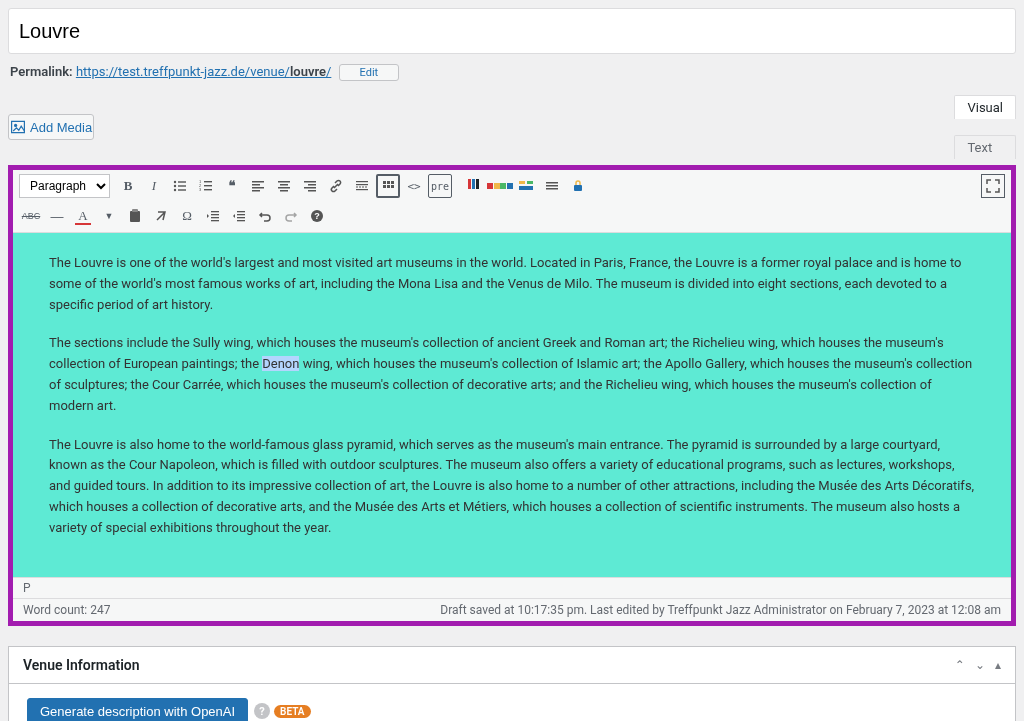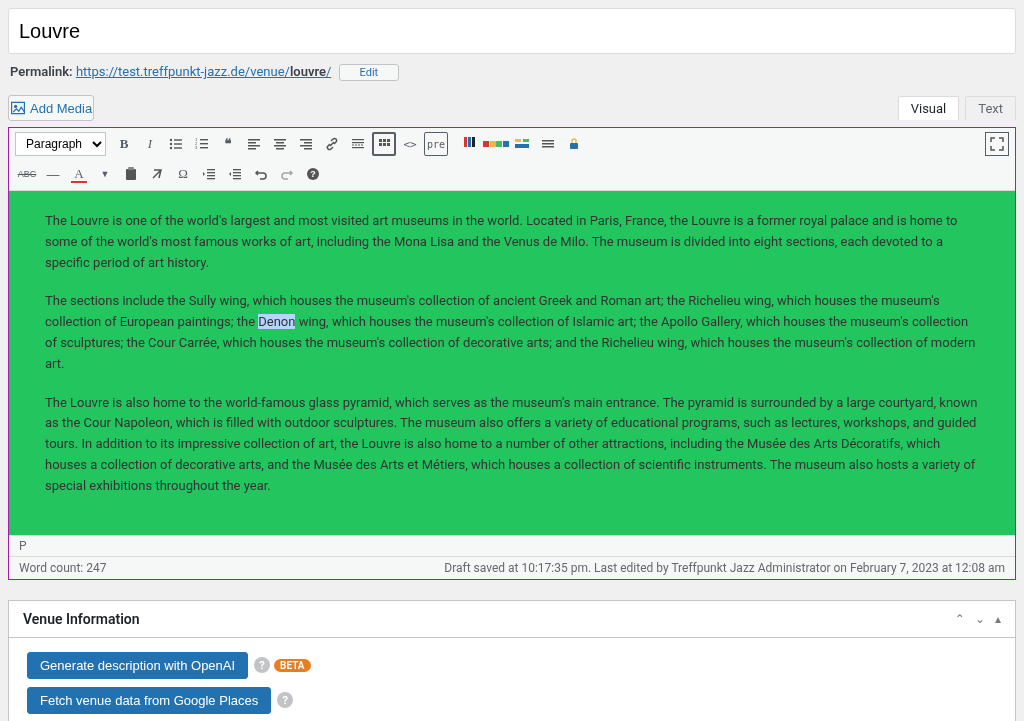--- a/index.html
+++ b/index.html
@@ -62,39 +62,40 @@
     background: #f6f7f7;
     color: #2271b1;
     padding: 4px 1px;
     border-radius: 3px;
     font-size: 13px;
     cursor: pointer;
   }
   .add-media-btn svg { width: 16px; height: 16px; }
   .editor-tabs {
     display: flex;
-    gap: 6px;
+    gap: 16px;
+    flex-direction: column;
   }
   .editor-tab {
     border: 1px solid #dcdcde;
     border-bottom: none;
     background: #f0f0f1;
     padding: 4px 12px;
     font-size: 13px;
     color: #646970;
     cursor: pointer;
     border-radius: 2px 2px 0 0;
   }
   .editor-tab.active {
     background: #fff;
     color: #1d2327;
   }
   .editor-wrap {
-    border: 1px solid #a21caf;
-    background: #22c55e;
+    border: 5px solid #a21caf;
+    background: #5eead4;
   }
   .toolbar {
     background: #f6f7f7;
     border-bottom: 1px solid #dcdcde;
     padding: 4px 6px;
     display: flex;
     align-items: center;
     flex-wrap: wrap;
     gap: 2px;
     position: relative;

